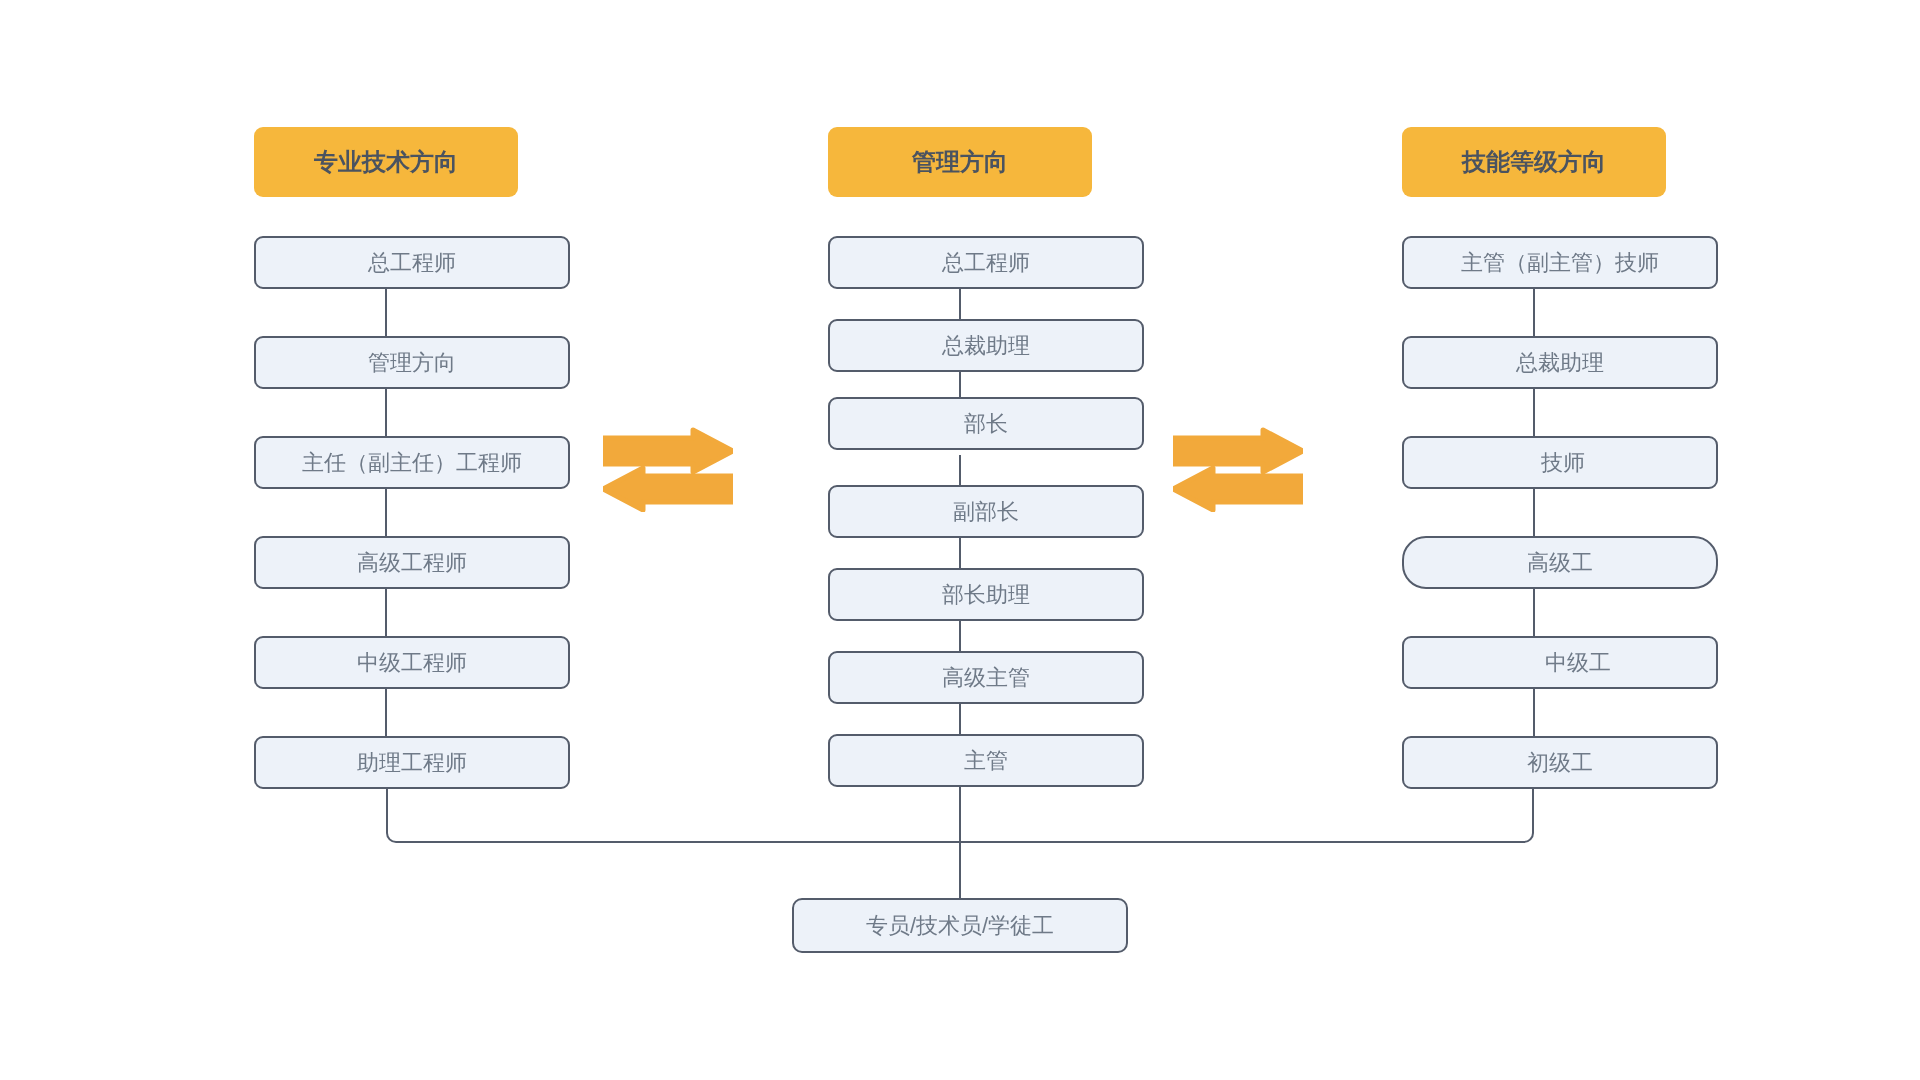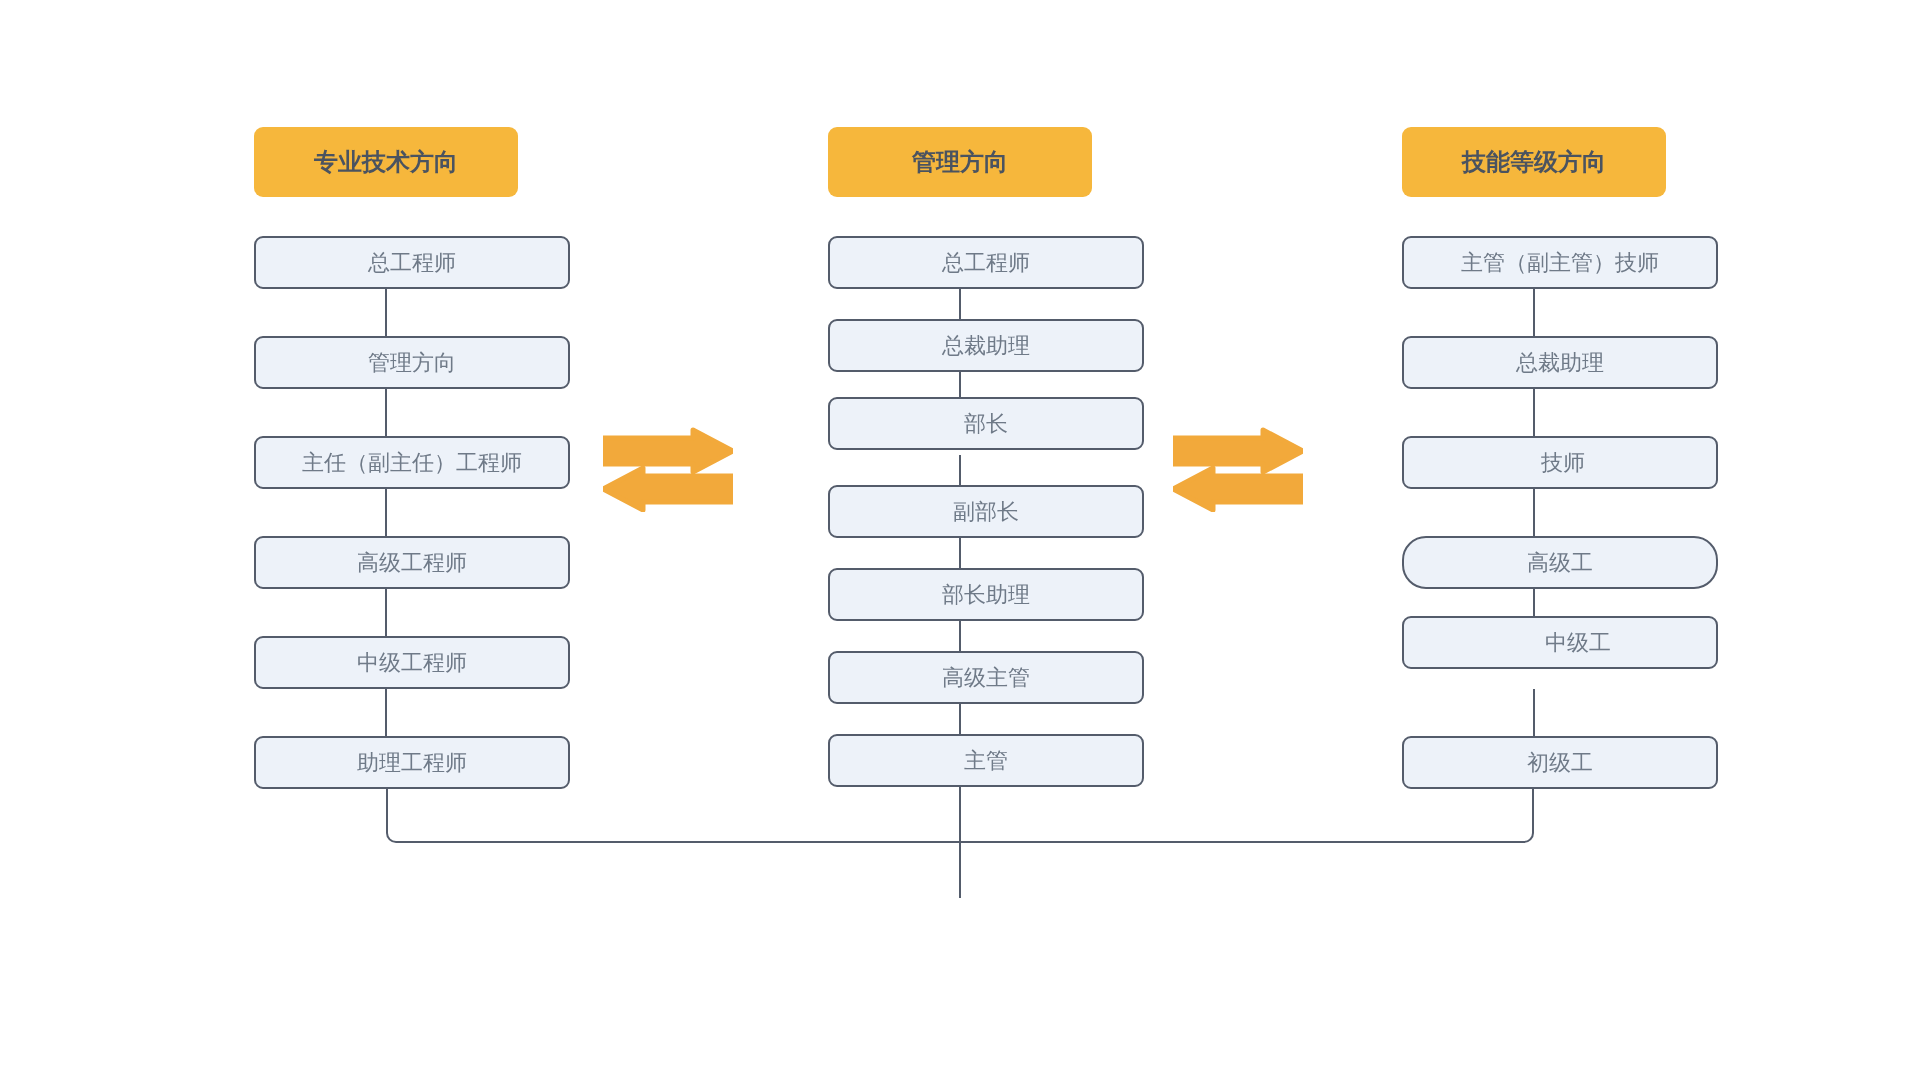--- a/index.html
+++ b/index.html
@@ -123,28 +123,31 @@
       <div class="node" style="left: 828px; top: 734px;">主管</div>
       <div class="header-node" style="left: 1402px; top: 127px;">技能等级方向</div>
       <div class="node" style="left: 1402px; top: 236px;">主管（副主管）技师</div>
       <div class="vline" style="left: 1533px; top: 289px; height: 47px;"></div>
       <div class="node" style="left: 1402px; top: 336px;">总裁助理</div>
       <div class="vline" style="left: 1533px; top: 389px; height: 47px;"></div>
       <div class="node" style="left: 1402px; top: 436px; padding-left: 6px;">技师</div>
       <div class="vline" style="left: 1533px; top: 489px; height: 47px;"></div>
       <div class="node" style="left: 1402px; top: 536px; border-radius: 24px;">高级工</div>
       <div class="vline" style="left: 1533px; top: 589px; height: 47px;"></div>
-      <div class="node" style="left: 1402px; top: 616px; padding-left: 36px;">中级工</div>
+      <div class="node" style="left: 1402px; top: 636px; padding-left: 36px;">中级工</div>
       <div class="vline" style="left: 1533px; top: 689px; height: 47px;"></div>
       <div class="node" style="left: 1402px; top: 736px;">初级工</div>
     </div>
 
   <div class="bottom-connector"></div>
   <div class="mid-vline"></div>
 
+  <div class="node base-node">
+    <span>专员/技术员/学徒工</span>
+  </div>
 
   <svg class="arrows" style="left:603px; top:424px;" viewBox="0 0 130 88" aria-hidden="true">
     <path d="M0,14 H90 V6 L130,27 L90,48 V40 H0 Z"></path>
     <path d="M0,65 L40,44 V52 H130 V78 H40 V86 Z"></path>
   </svg>
 
   <svg class="arrows" style="left:1173px; top:424px;" viewBox="0 0 130 88" aria-hidden="true">
     <path d="M0,14 H90 V6 L130,27 L90,48 V40 H0 Z"></path>
     <path d="M0,65 L40,44 V52 H130 V78 H40 V86 Z"></path>
   </svg>

